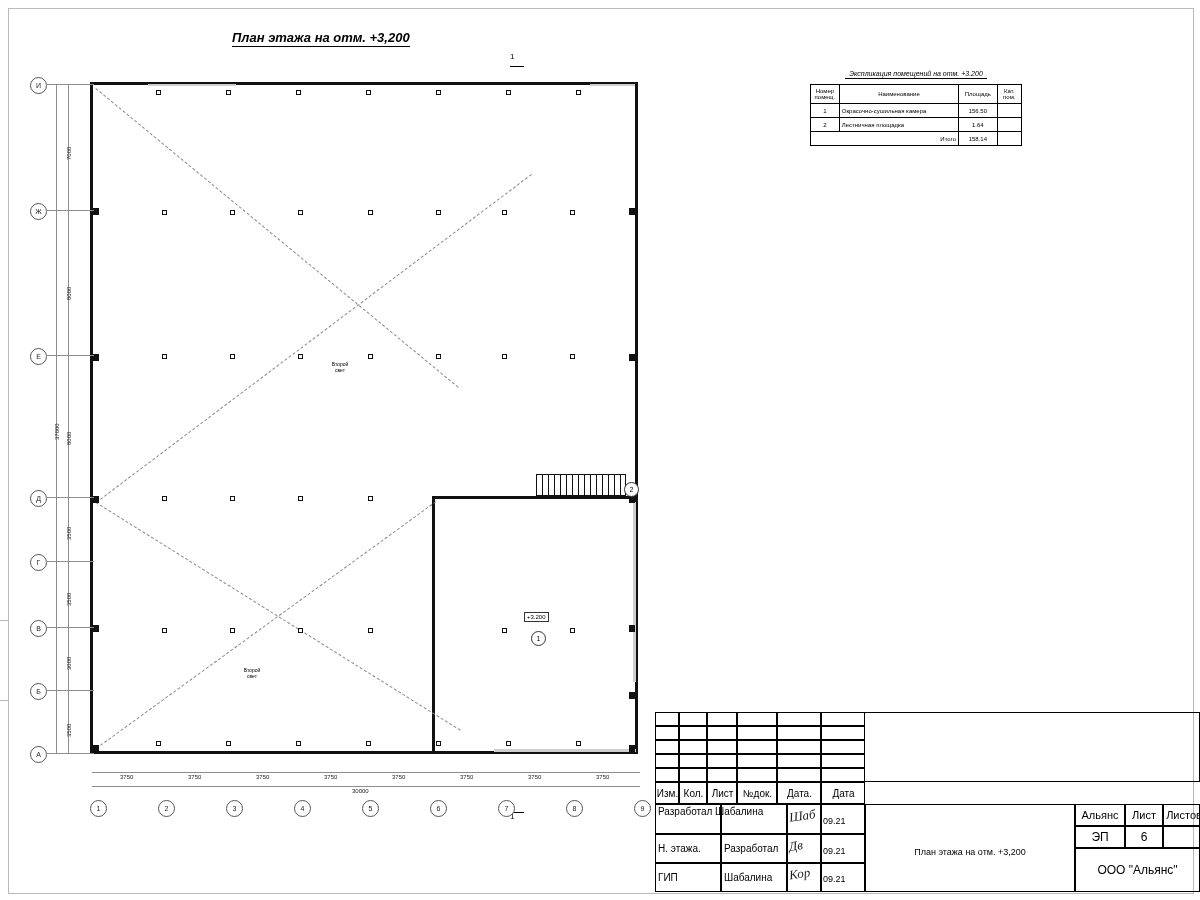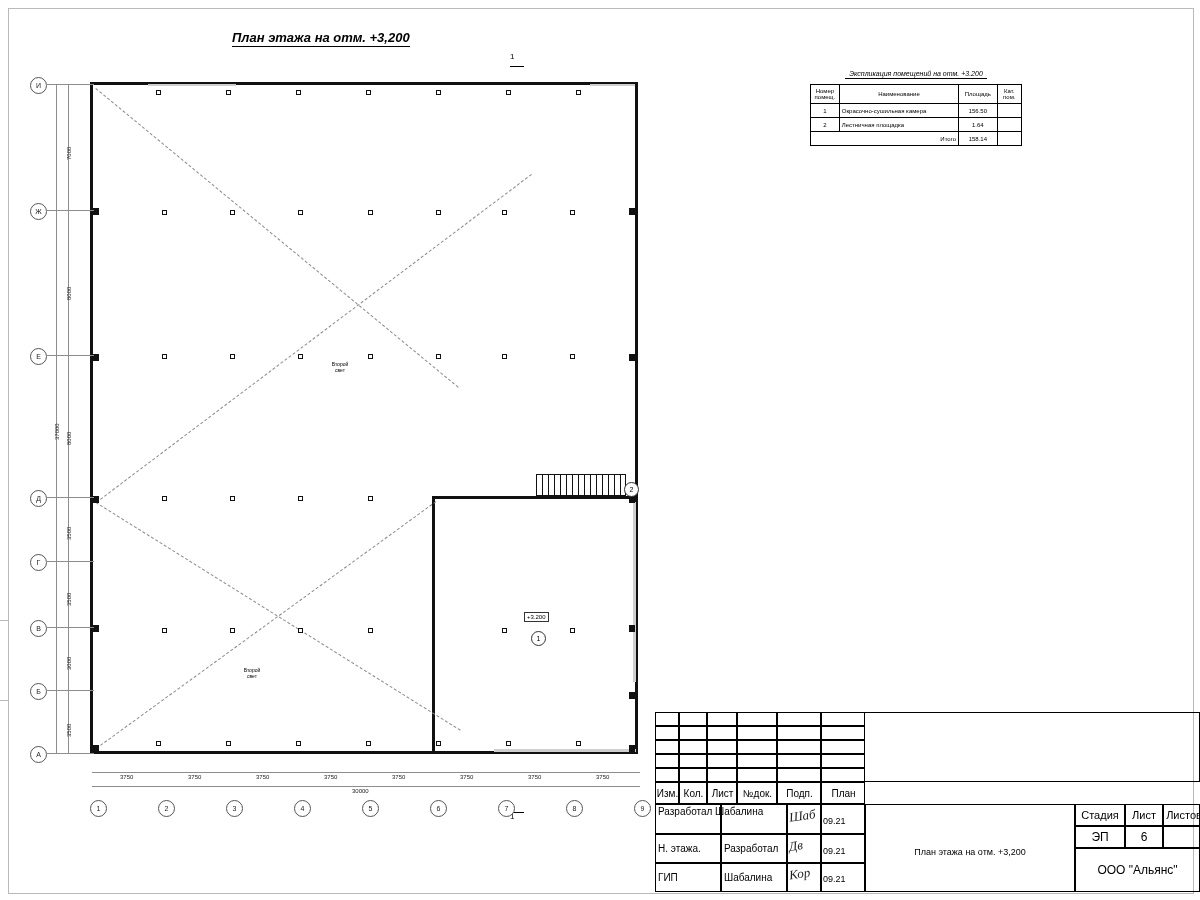--- a/index.html
+++ b/index.html
@@ -298,22 +298,22 @@
     <div class="st" style="left:24px;top:70px;width:28px;height:22px;"></div>
     <div class="st" style="left:52px;top:70px;width:30px;height:22px;"></div>
     <div class="st" style="left:82px;top:70px;width:40px;height:22px;"></div>
     <div class="st" style="left:122px;top:70px;width:44px;height:22px;"></div>
     <div class="st" style="left:166px;top:70px;width:44px;height:22px;"></div>
 
     <div class="stc" style="left:1px;top:70px;width:23px;height:22px;justify-content:center;">Изм.</div>
     <div class="stc" style="left:25px;top:70px;width:27px;height:22px;justify-content:center;">Кол.</div>
     <div class="stc" style="left:53px;top:70px;width:29px;height:22px;justify-content:center;">Лист</div>
     <div class="stc" style="left:83px;top:70px;width:39px;height:22px;justify-content:center;">№док.</div>
-    <div class="stc" style="left:123px;top:70px;width:43px;height:22px;justify-content:center;">Подп.</div>
-    <div class="stc" style="left:167px;top:70px;width:43px;height:22px;justify-content:center;">План</div>
+    <div class="stc" style="left:123px;top:70px;width:43px;height:22px;justify-content:center;">Дата.</div>
+    <div class="stc" style="left:167px;top:70px;width:43px;height:22px;justify-content:center;">Дата</div>
 
     <div class="st" style="left:0;top:92px;width:210px;height:30px;"></div>
     <div class="st" style="left:0;top:122px;width:210px;height:29px;"></div>
     <div class="st" style="left:0;top:151px;width:210px;height:29px;"></div>
     <div class="st" style="left:0;top:92px;width:66px;height:88px;"></div>
     <div class="st" style="left:66px;top:92px;width:66px;height:88px;"></div>
     <div class="st" style="left:132px;top:92px;width:34px;height:88px;"></div>
     <div class="st" style="left:166px;top:92px;width:44px;height:88px;"></div>
 
     <div class="stc" style="left:3px;top:92px;height:15px;">Разработал</div>
@@ -331,21 +331,21 @@
     <div class="stc" style="left:168px;top:156px;height:22px;font-size:9px;">09.21</div>
     <div class="sig" style="left:134px;top:154px;">Кор</div>
 
     <div class="st" style="left:210px;top:92px;width:210px;height:88px;"></div>
     <div class="stc c" style="left:212px;top:130px;width:206px;height:20px;font-size:9px;">План этажа на отм. +3,200</div>
 
     <div class="st" style="left:420px;top:92px;width:125px;height:44px;"></div>
     <div class="st" style="left:420px;top:92px;width:50px;height:22px;"></div>
     <div class="st" style="left:470px;top:92px;width:38px;height:22px;"></div>
     <div class="st" style="left:508px;top:92px;width:37px;height:22px;"></div>
-    <div class="stc c" style="left:421px;top:92px;width:48px;height:22px;font-size:11px;">Стадия</div>
+    <div class="stc c" style="left:421px;top:92px;width:48px;height:22px;font-size:11px;">Альянс</div>
     <div class="stc c" style="left:471px;top:92px;width:36px;height:22px;font-size:11px;">Лист</div>
     <div class="stc c" style="left:509px;top:92px;width:40px;height:22px;font-size:11px;">Листов</div>
 
     <div class="st" style="left:420px;top:114px;width:50px;height:22px;"></div>
     <div class="st" style="left:470px;top:114px;width:38px;height:22px;"></div>
     <div class="st" style="left:508px;top:114px;width:37px;height:22px;"></div>
     <div class="stc c" style="left:421px;top:114px;width:48px;height:22px;font-size:12px;">ЭП</div>
     <div class="stc c" style="left:471px;top:114px;width:36px;height:22px;font-size:12px;">6</div>
     <div class="stc c" style="left:509px;top:114px;width:36px;height:22px;font-size:12px;"></div>
 

